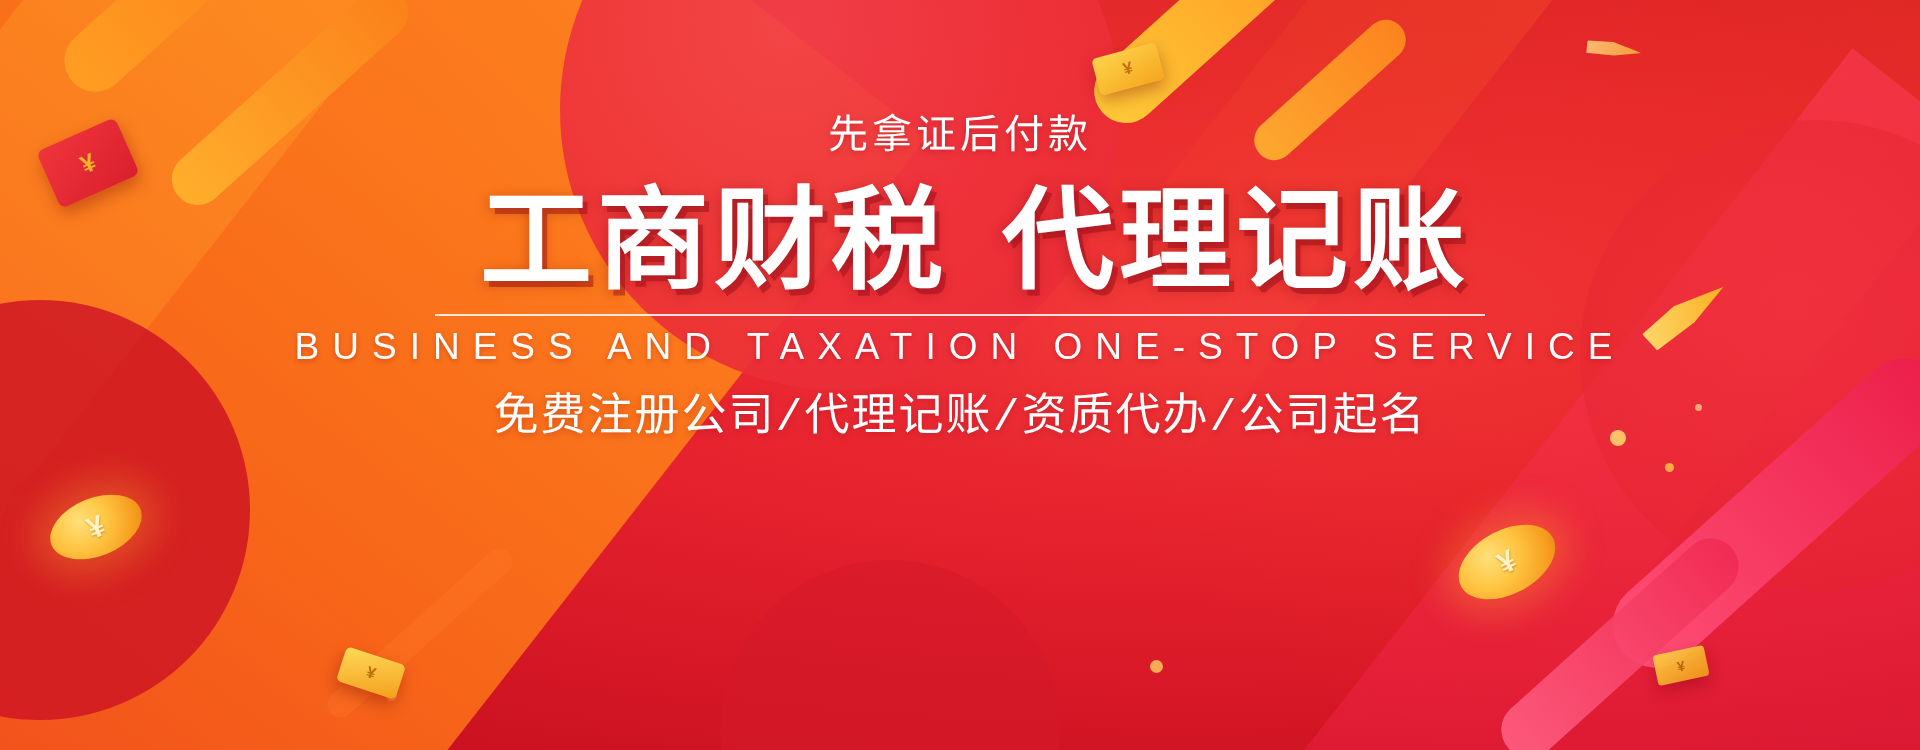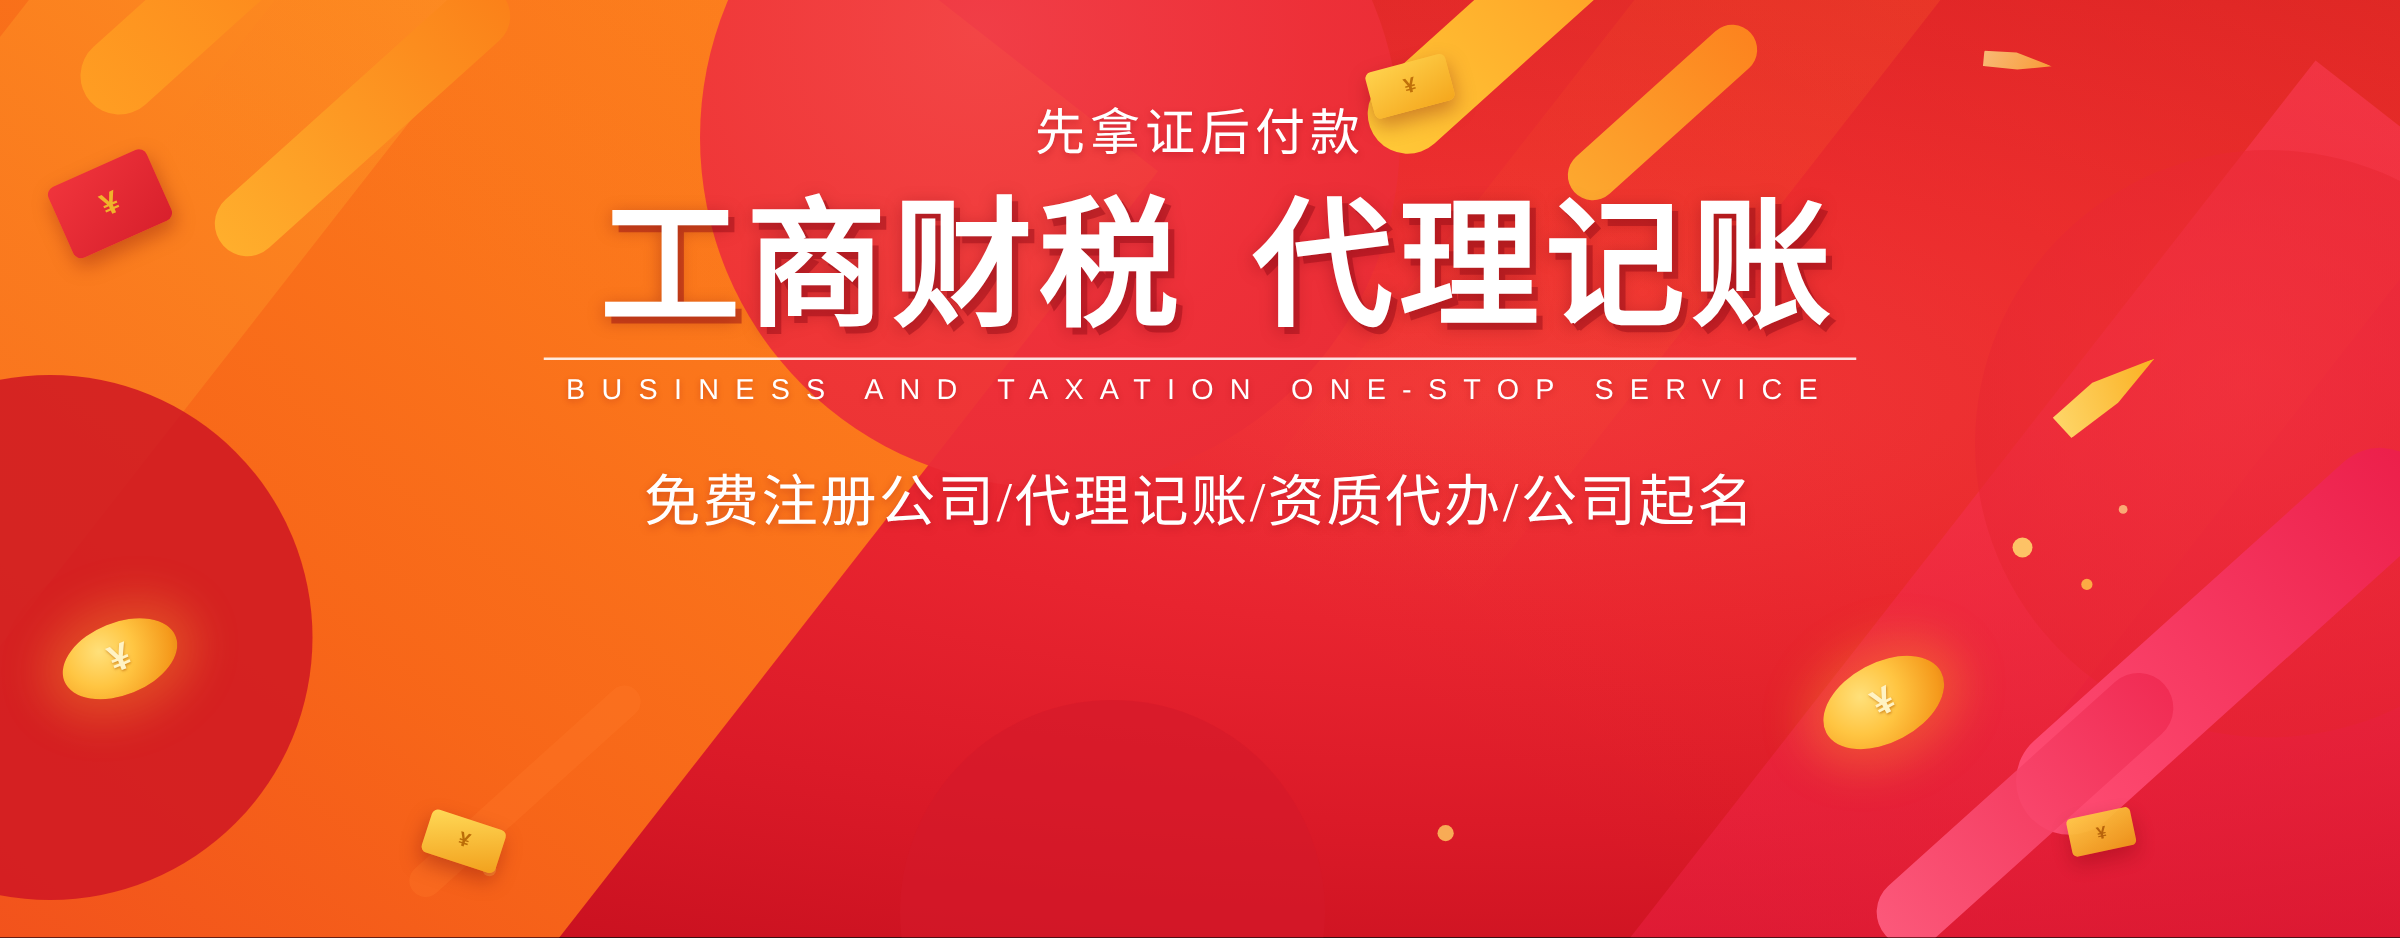--- a/index.html
+++ b/index.html
@@ -214,21 +214,21 @@
 
   
   .content {
     position: relative;
     z-index: 10;
     width: 100%;
     height: 100%;
     display: flex;
     flex-direction: column;
     align-items: center;
-    padding-top: 74px;
+    padding-top: 102px;
   }
 
   .eyebrow {
     display: flex;
     gap: 106px;
     color: #ffffff;
     font-size: 40px;
     font-weight: 400;
     letter-spacing: 4px;
     margin-bottom: 22px;
@@ -258,36 +258,36 @@
     margin-bottom: 10px;
   }
   .rule {
     flex: 1;
     height: 2px;
     background: rgba(255,255,255,.85);
   }
 
   .english {
     color: #ffffff;
-    font-size: 23px;
+    font-size: 37px;
     letter-spacing: 13px;
     font-weight: 400;
-    margin-bottom: 40px;
+    margin-bottom: 10px;
     white-space: nowrap;
     text-shadow: 0 2px 5px rgba(140,8,20,.3);
     font-family: "Liberation Sans", "DejaVu Sans", sans-serif;
   }
 
   .services {
     color: #ffffff;
     font-size: 45px;
     font-weight: 500;
     letter-spacing: 2px;
     text-shadow: 0 2px 7px rgba(140,8,20,.34);
-    font-family: Liberation Serif, serif;
+    font-family: Liberation Mono, monospace;
   }
 </style>
 </head>
 <body>
 
 <div class="banner">
 
   <div class="bg-layer">
 
     <div class="sweep"></div>

